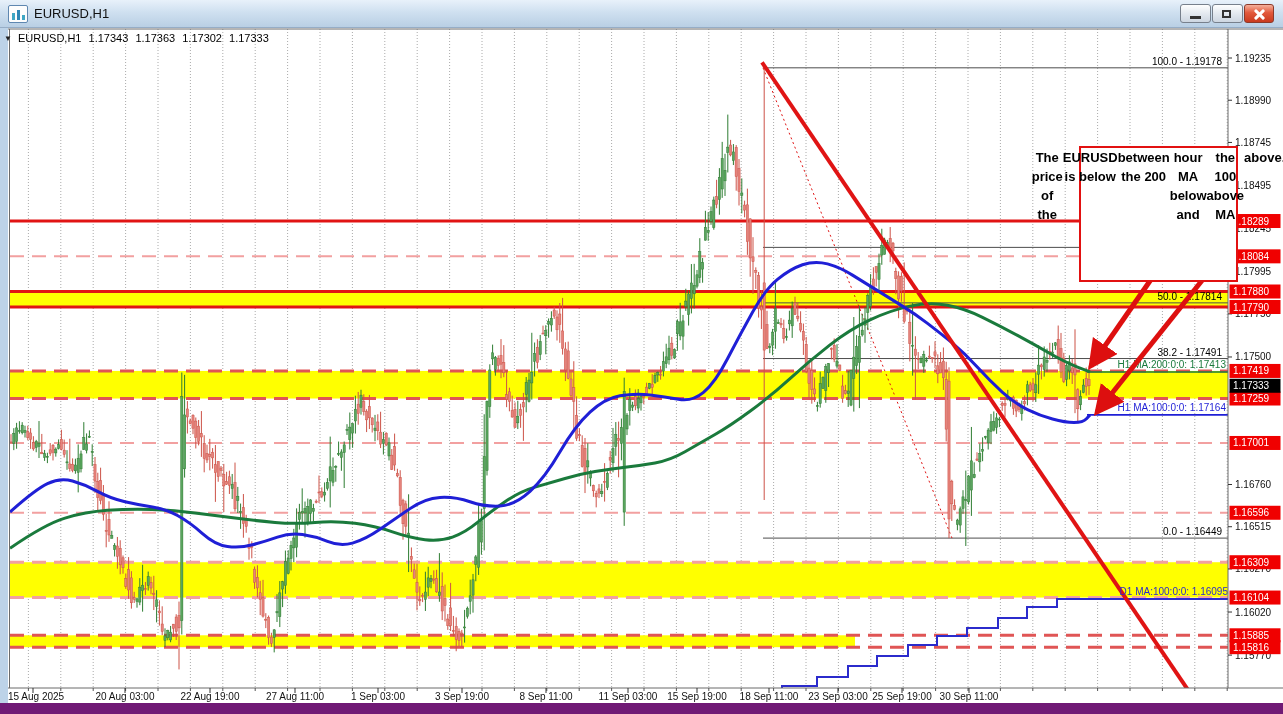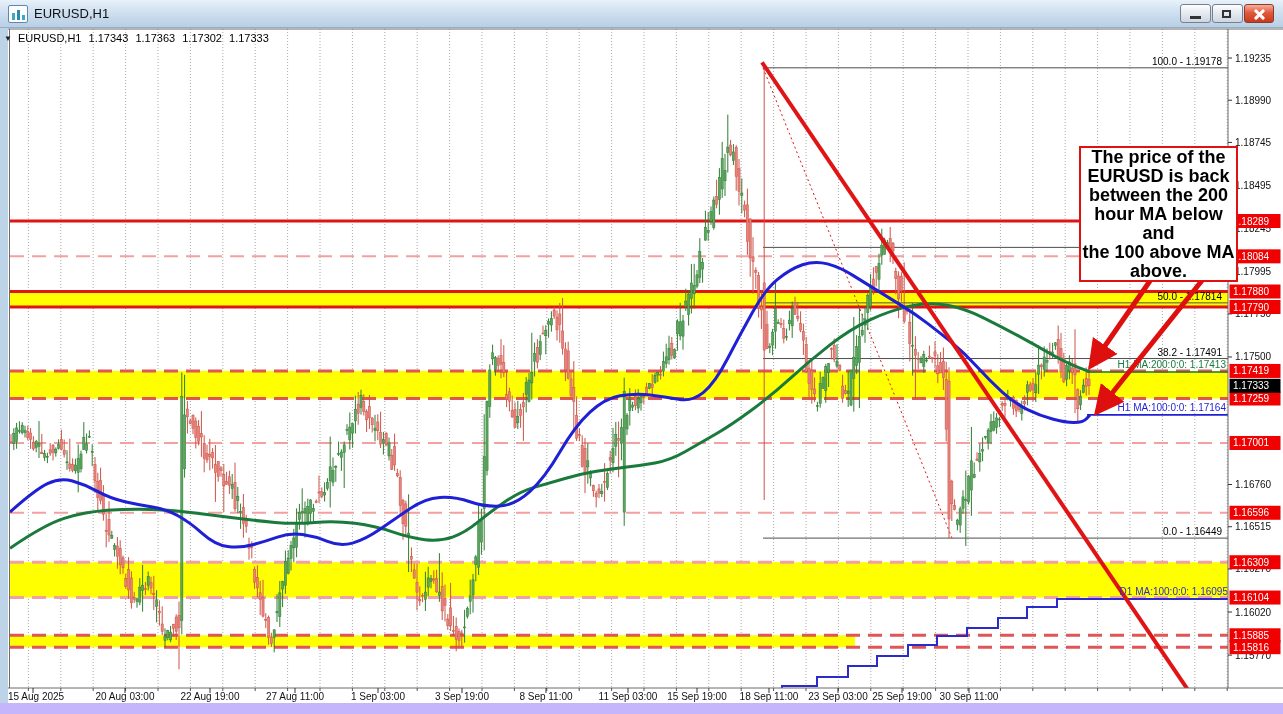--- a/index.html
+++ b/index.html
@@ -1,16 +1,16 @@
 <!DOCTYPE html>
 <html><head>
 <meta charset="utf-8">
 <style>
   html,body{margin:0;padding:0;background:#9db8d2;font-family:"Liberation Sans","DejaVu Sans",sans-serif;}
-  #window{position:relative;width:1283px;height:714px;background:#c4b5fd;overflow:hidden;}
+  #window{position:relative;width:1283px;height:714px;background:#701a75;overflow:hidden;}
   
   #titlebar{position:absolute;left:0;top:0;width:1283px;height:28px;
     background:linear-gradient(#e8f1fa,#cfe0f0 45%,#b9cfe4);border-bottom:1px solid #96adc6;box-sizing:border-box;}
   #app-icon{position:absolute;left:8px;top:5px;width:18px;height:16px;background:#fdfdfd;border:1px solid #5f87b0;border-radius:2px;}
   #app-icon .b1,#app-icon .b2,#app-icon .b3{position:absolute;bottom:2px;width:3px;background:#3fa7c4;}
   #app-icon .b1{left:3px;height:7px;}
   #app-icon .b2{left:8px;height:10px;background:#2e86b5;}
   #app-icon .b3{left:13px;height:5px;}
   #window-title{position:absolute;left:34px;top:6px;font-size:13px;color:#111;}
   .winbtn{position:absolute;top:4px;height:19px;border:1px solid #77808c;border-radius:3px;
@@ -22,22 +22,22 @@
   #btn-max .glyph{position:absolute;left:9px;top:5px;width:9px;height:8px;border:2px solid #333;box-sizing:border-box;}
   #btn-close .glyph{position:absolute;left:8px;top:3px;width:13px;height:13px;}
   #btn-close .glyph:before,#btn-close .glyph:after{content:"";position:absolute;left:5px;top:0px;width:3px;height:13px;background:#fff;border-radius:1px;}
   #btn-close .glyph:before{transform:rotate(45deg);}
   #btn-close .glyph:after{transform:rotate(-45deg);}
   
   #chart-frame{position:absolute;left:0;top:28px;width:1283px;height:675px;background:#bdd3e8;}
   #chart-svg{position:absolute;left:0;top:0;}
   
   #note-box{position:absolute;left:1079px;top:118px;width:159px;height:136px;background:#ffffff;border:2px solid #e21111;
-    box-sizing:border-box;display:flex;flex-direction:column;justify-content:center;text-align:center;
-    font-size:18px;font-weight:bold;color:#000;line-height:19px;}
+    box-sizing:border-box;display:flex;justify-content:center;text-align:center;
+    font-size:13px;font-weight:bold;color:#000;line-height:19px;}
   #quote-line{position:absolute;left:4px;top:4px;font-size:11px;color:#000;}
   #quote-line .tri{font-size:8px;vertical-align:1px;margin-right:6px;color:#222;}
   #quote-line span{margin-right:4px;}
 </style>
 </head>
 <body>
 
 <div id="window">
   <div id="titlebar">
     <div id="app-icon">
@@ -1059,20 +1059,20 @@
     <div id="quote-line">
       <span class="tri">▼</span><span>EURUSD,H1</span>
       <span>1.17343</span>
       <span>1.17363</span>
       <span>1.17302</span>
       <span>1.17333</span>
     </div>
 
     <div id="note-box">
       <span>The price of the</span>
-      <span>EURUSD is back</span>
+      <span>EURUSD is below</span>
       <span>between the 200</span>
       <span>hour MA below and</span>
       <span>the 100 above MA</span>
       <span>above.</span>
     </div>
   </div>
 </div>
 
 </body></html>

